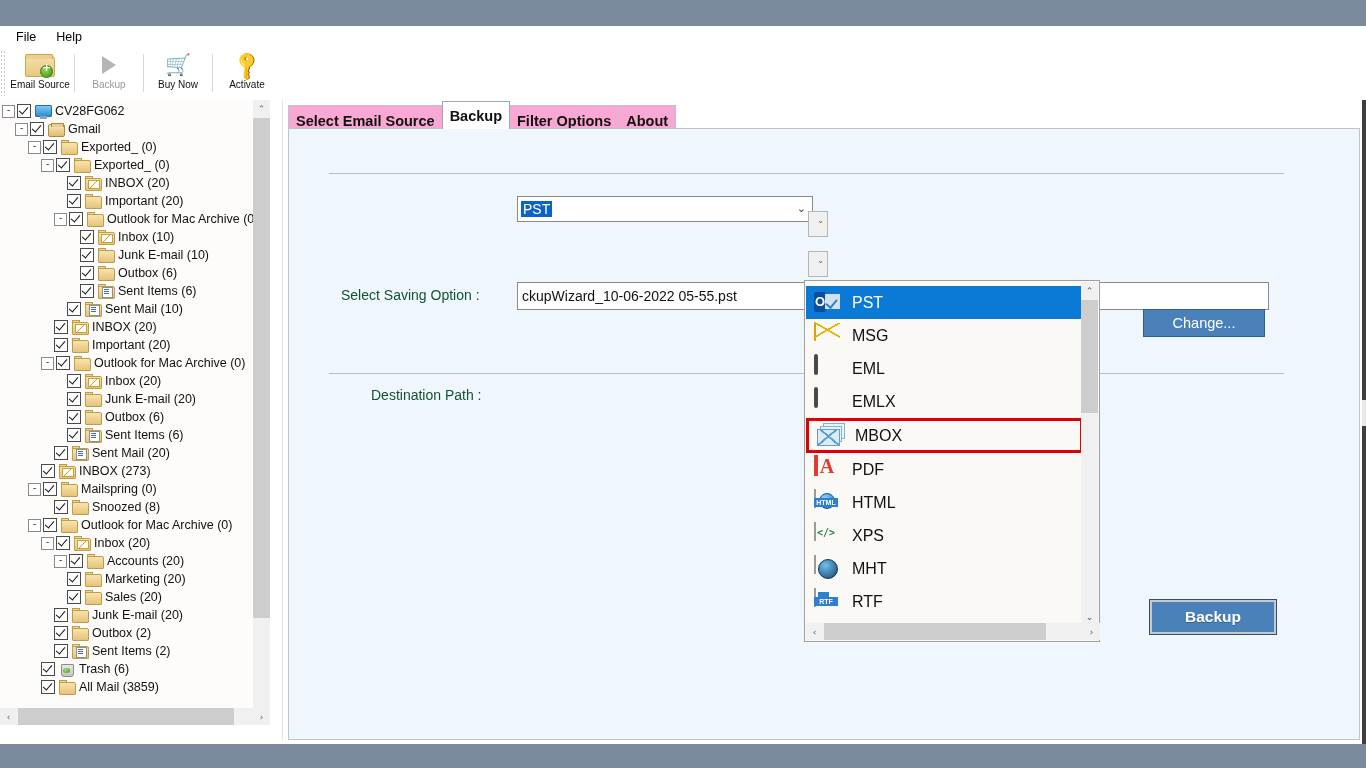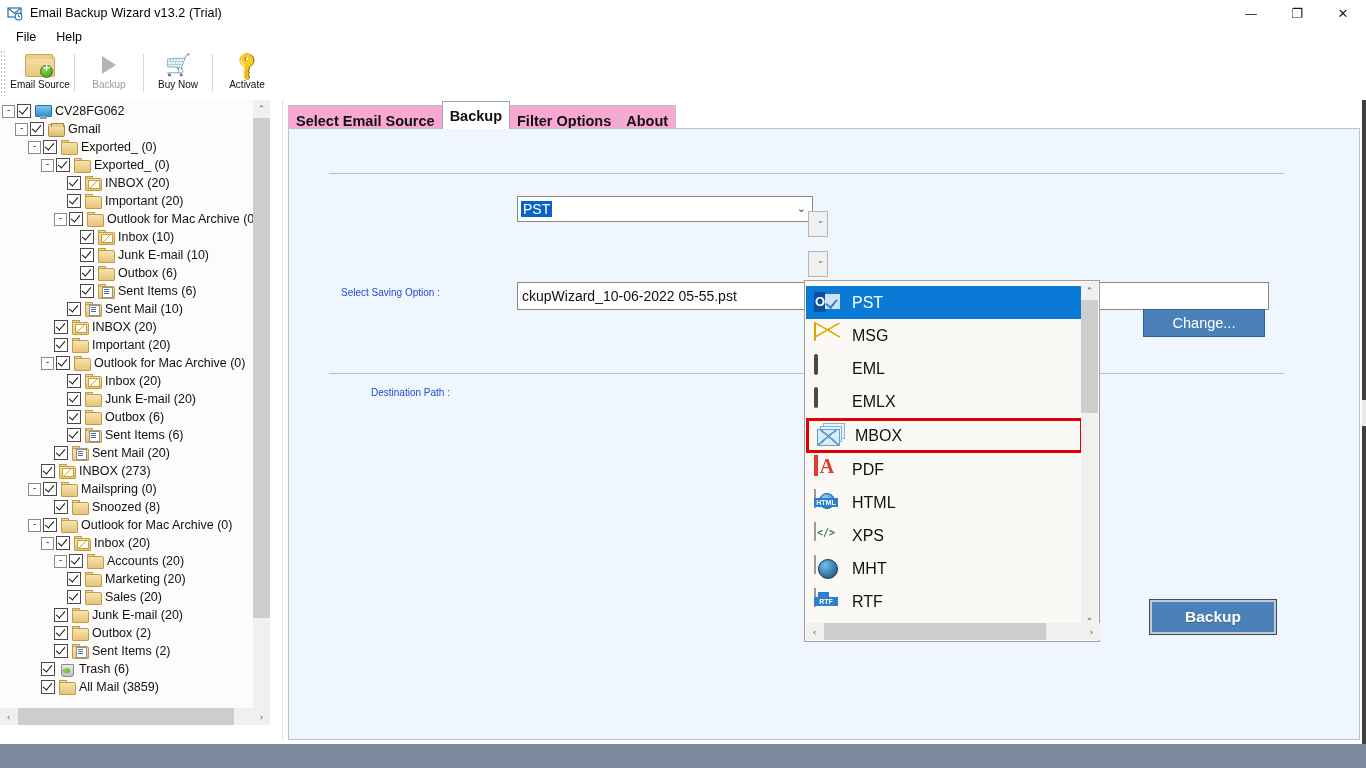--- a/index.html
+++ b/index.html
@@ -181,21 +181,21 @@
   }
   .tab.active { height:27px; background:#ffffff; border-color:#9aa7b4; position:relative; z-index:3; }
   .tab.inactive { background:#f9a8d4;align-items:flex-end; }
   .tabbody {
     position:absolute; left:0; top:28px; width:1072px; height:612px;
     background:#eff6fd; border:1px solid #b9c4cf; box-sizing:border-box;
   }
 
   .hr { position:absolute; height:1px; background:#b6bdc6; }
 
-  .flabel { position:absolute; font-size:10px; color:#1d4ed8; }
+  .flabel { position:absolute; font-size:14px; color:#14532d; }
 
   .combo {
     position:absolute; background:#ffffff; border:1px solid #8a8a8a;
     box-sizing:border-box; display:flex; align-items:center;
   }
   .combo .val { font-size:14px; color:#ffffff; background:#0a64c8; padding:0 2px; margin-left:3px; }
   .combo .arrow {
     position:absolute; right:6px; top:50%; transform:translateY(-55%);
     font-size:11px; color:#3f3f3f; font-family:"DejaVu Sans", sans-serif;
   }
@@ -312,36 +312,20 @@
 
   .statusbar { position:absolute; left:0; bottom:0; width:1366px; height:24px; background:#7b8a9c; }
   .edge-right { position:absolute; right:0; top:100px; width:4px; height:644px; background:#3f3f3f; }
   .edge-scroll { position:absolute; right:0; top:400px; width:4px; height:26px; background:#e9e9e9; }
 </style>
 </head>
 <body>
 
 <div id="app">
 
-  <div class="titlebar">
-    <div class="title-icon">
-      <svg width="16" height="16" viewBox="0 0 16 16">
-        <rect x="1" y="3" width="13" height="9" fill="#ffffff" stroke="#1f6fb5" stroke-width="1.2"></rect>
-        <path d="M1.4 3.6 L7.5 8.2 L13.6 3.6" fill="none" stroke="#1f6fb5" stroke-width="1.2"></path>
-        <circle cx="11.5" cy="11.5" r="3.4" fill="#ffffff" stroke="#1f6fb5" stroke-width="1.1"></circle>
-        <path d="M11.5 9.6 V11.6 H13" fill="none" stroke="#1f6fb5" stroke-width="1"></path>
-      </svg>
-    </div>
-    <span class="title-text">Email Backup Wizard v13.2 (Trial)</span>
-    <div class="win-buttons">
-      <div class="win-btn">—</div>
-      <div class="win-btn">❐</div>
-      <div class="win-btn close">✕</div>
-    </div>
-  </div>
 
   <div class="menubar">
     <div class="menu-item">File</div>
     <div class="menu-item">Help</div>
   </div>
 
   <div class="toolbar">
     <div class="grip"></div>
 
     <div class="tbtn">

